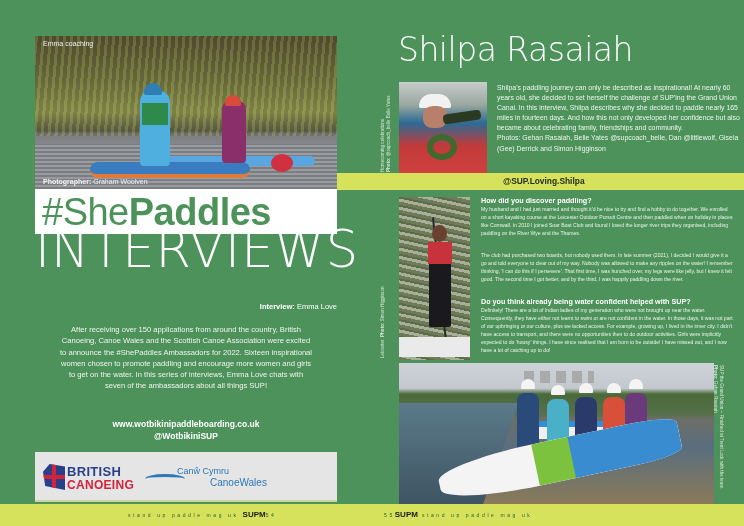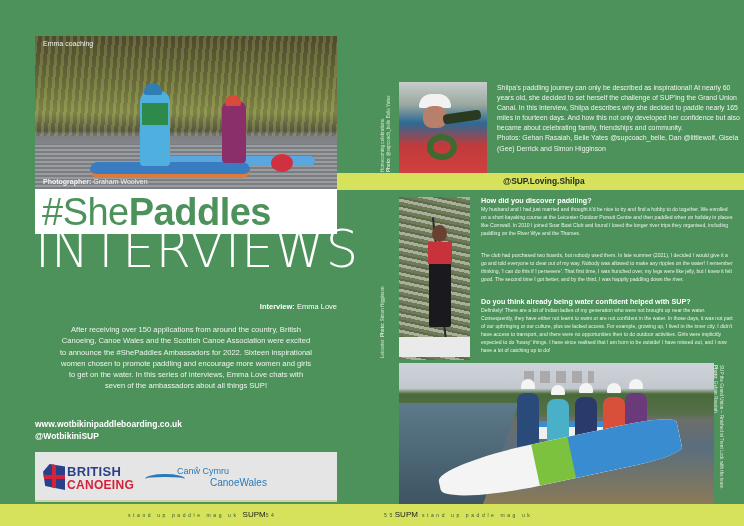--- a/index.html
+++ b/index.html
@@ -5,21 +5,21 @@
   * { box-sizing: border-box; margin: 0; padding: 0; }
   html, body { width: 744px; height: 526px; overflow: hidden; background: #4c925a; }
   body { position: relative; font-family: "Liberation Sans", sans-serif; color: #fff; }
 
   .page { position: absolute; top: 0; height: 526px; background: #4c925a; }
   .page-left { left: 0; width: 372px; }
   .page-right { left: 372px; width: 372px; }
 
   .footer-band { position: absolute; left: 0; top: 504px; width: 744px; height: 22px; background: #d6e25c; }
   .folio { position: absolute; top: 510px; font-size: 5px; letter-spacing: 2.6px; color: #2d5a35; white-space: nowrap; }
-  .folio b { font-size: 8px; letter-spacing: 0; color: #1a1a1a; font-weight: 400; }
+  .folio b { font-size: 8px; letter-spacing: 0; color: #1a1a1a; font-weight: 700; }
   .folio-left { left: 128px; }
   .folio-right { left: 384px; }
 
   
   .hero-photo { position: absolute; left: 35px; top: 36px; width: 302px; height: 153px; overflow: hidden;
     background: linear-gradient(180deg, #4d4a30 0%, #6f7440 30%, #8d9550 50%, #595b48 62%, #7d7e82 64%, #8c8f93 80%, #6c6f74 100%); }
   .hero-photo .trees { position: absolute; left: 0; top: 0; width: 100%; height: 100px;
     background: repeating-linear-gradient(95deg, rgba(150,160,80,0.35) 0 3px, rgba(80,70,40,0.25) 3px 7px); }
   .hero-photo .water { position: absolute; left: 0; top: 108px; width: 100%; height: 45px;
     background: repeating-linear-gradient(0deg, #7a7d82 0 2px, #9a9ca0 2px 4px); }
@@ -39,21 +39,21 @@
   .accent-strip-r { position: absolute; left: 0; top: 173px; width: 372px; height: 17px; background: #d6e25c; }
 
   .title-box { position: absolute; left: 35px; top: 189px; width: 302px; height: 45px; background: #fff; }
   .title-hashtag { position: absolute; left: 42px; top: 190px; font-size: 38px; line-height: 44px; color: #4c925a; white-space: nowrap; letter-spacing: -0.5px; }
   .title-hashtag .bold { font-weight: 900; }
   .title-interviews { position: absolute; left: 35px; top: 222px; width: 302px; text-align: left; font-size: 51px; line-height: 56px; font-weight: 300; color: #fff; letter-spacing: 1px; font-family: "DejaVu Sans", sans-serif; -webkit-text-stroke: 0; }
 
   .byline { position: absolute; left: 35px; top: 302px; width: 302px; text-align: right; font-size: 7.5px; }
   .byline b { font-weight: 700; }
   .intro { position: absolute; left: 58px; top: 324px; width: 256px; text-align: center; font-size: 7.6px; line-height: 11.3px; color: #f0f5ee; }
-  .links { position: absolute; left: 35px; top: 418px; width: 302px; text-align: left; font-size: 8.5px; font-weight: 700; line-height: 12px; }
+  .links { position: absolute; left: 35px; top: 418px; width: 302px; text-align: center; font-size: 8.5px; font-weight: 700; line-height: 12px; }
 
   .logo-box { position: absolute; left: 35px; top: 452px; width: 302px; height: 50px; background: #e5e5e5; border-bottom: 2px solid #c8d6a0; }
   .logo { position: absolute; top: 8px; height: 34px; }
   .logo-bc { left: 6px; width: 95px; }
   .logo-bc .flag { position: absolute; left: 2px; top: 4px; width: 22px; height: 26px;
     background: linear-gradient(90deg, transparent 9px, #d3233a 9px 13px, transparent 13px), linear-gradient(0deg, transparent 11px, #d3233a 11px 15px, transparent 15px), #2a3f8a; clip-path: polygon(30% 0, 100% 10%, 100% 100%, 10% 85%, 0 30%); }
   .logo-bc .l1 { position: absolute; left: 26px; top: 4px; font-size: 13px; font-weight: 900; color: #2a3f8a; letter-spacing: 0.3px; }
   .logo-bc .l2 { position: absolute; left: 26px; top: 18px; font-size: 12px; font-weight: 900; color: #d3233a; letter-spacing: 0.3px; }
   .logo-cw { left: 110px; width: 90px; }
   .logo-cw .wave { position: absolute; left: 0; top: 14px; width: 40px; height: 10px; border-top: 3px solid #2b79b8; border-radius: 50% 50% 0 0; }
@@ -153,20 +153,21 @@
     </div>
     <div class="logo logo-cw">
       <div class="wave"></div>
       <div class="l1">Canŵ Cymru</div>
       <div class="l2">CanoeWales</div>
     </div>
   </div>
 </div>
 
 <div class="page page-right">
+  <div class="name-title">Shilpa Rasaiah</div>
 
   <div class="vcredit-a">
     <div>Homecoming celebrations.</div>
     <div><b>Photo:</b> <span>@supcoach_belle Belle Yates</span></div>
   </div>
   <div class="photo-a">
     <div class="cap"></div>
       <div class="face"></div>
       <div class="bottle"></div>
       <div class="wreath"></div>

